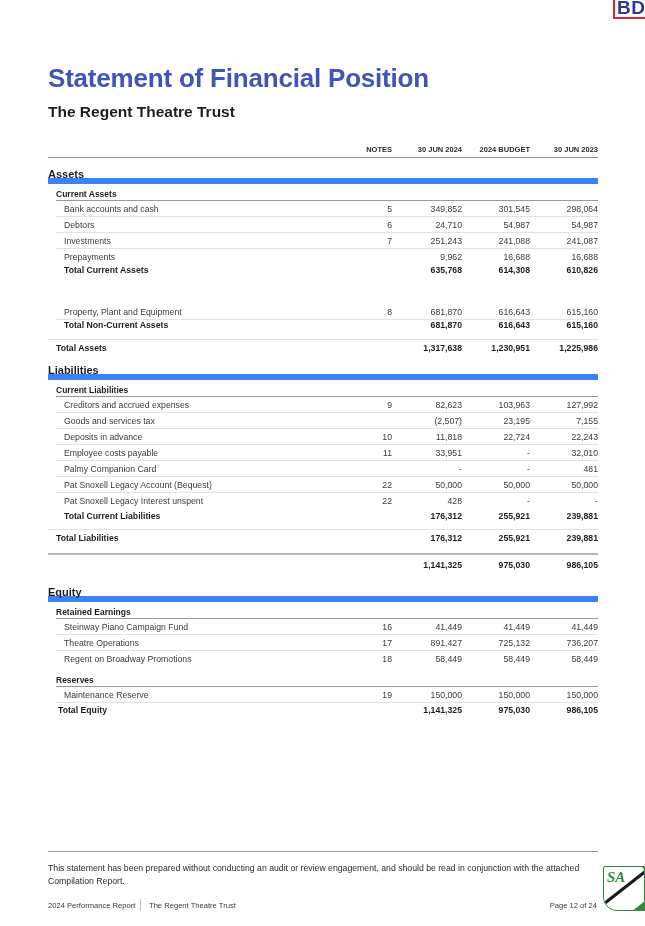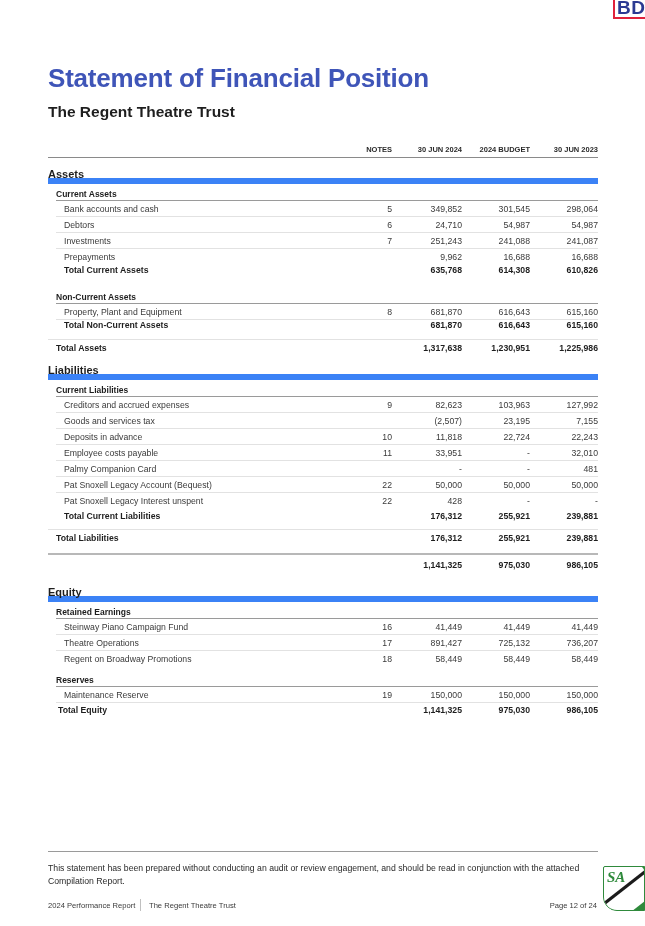--- a/index.html
+++ b/index.html
@@ -104,21 +104,20 @@
     <span class="c2">16,688</span>
     <span class="c3">16,688</span>
   </div>
   <div class="row total" style="top:123px">
     <span class="lbl">Total Current Assets</span>
     <span class="c1">635,768</span>
     <span class="c2">614,308</span>
     <span class="c3">610,826</span>
   </div>
 
-  <div class="group" style="top:150px"><span>Non-Current Assets</span></div>
   <div class="row item" style="top:162px">
     <span class="lbl">Property, Plant and Equipment</span>
     <span class="n">8</span>
     <span class="c1">681,870</span>
     <span class="c2">616,643</span>
     <span class="c3">615,160</span>
   </div>
   <div class="row total" style="top:178px">
     <span class="lbl">Total Non-Current Assets</span>
     <span class="c1">681,870</span>

